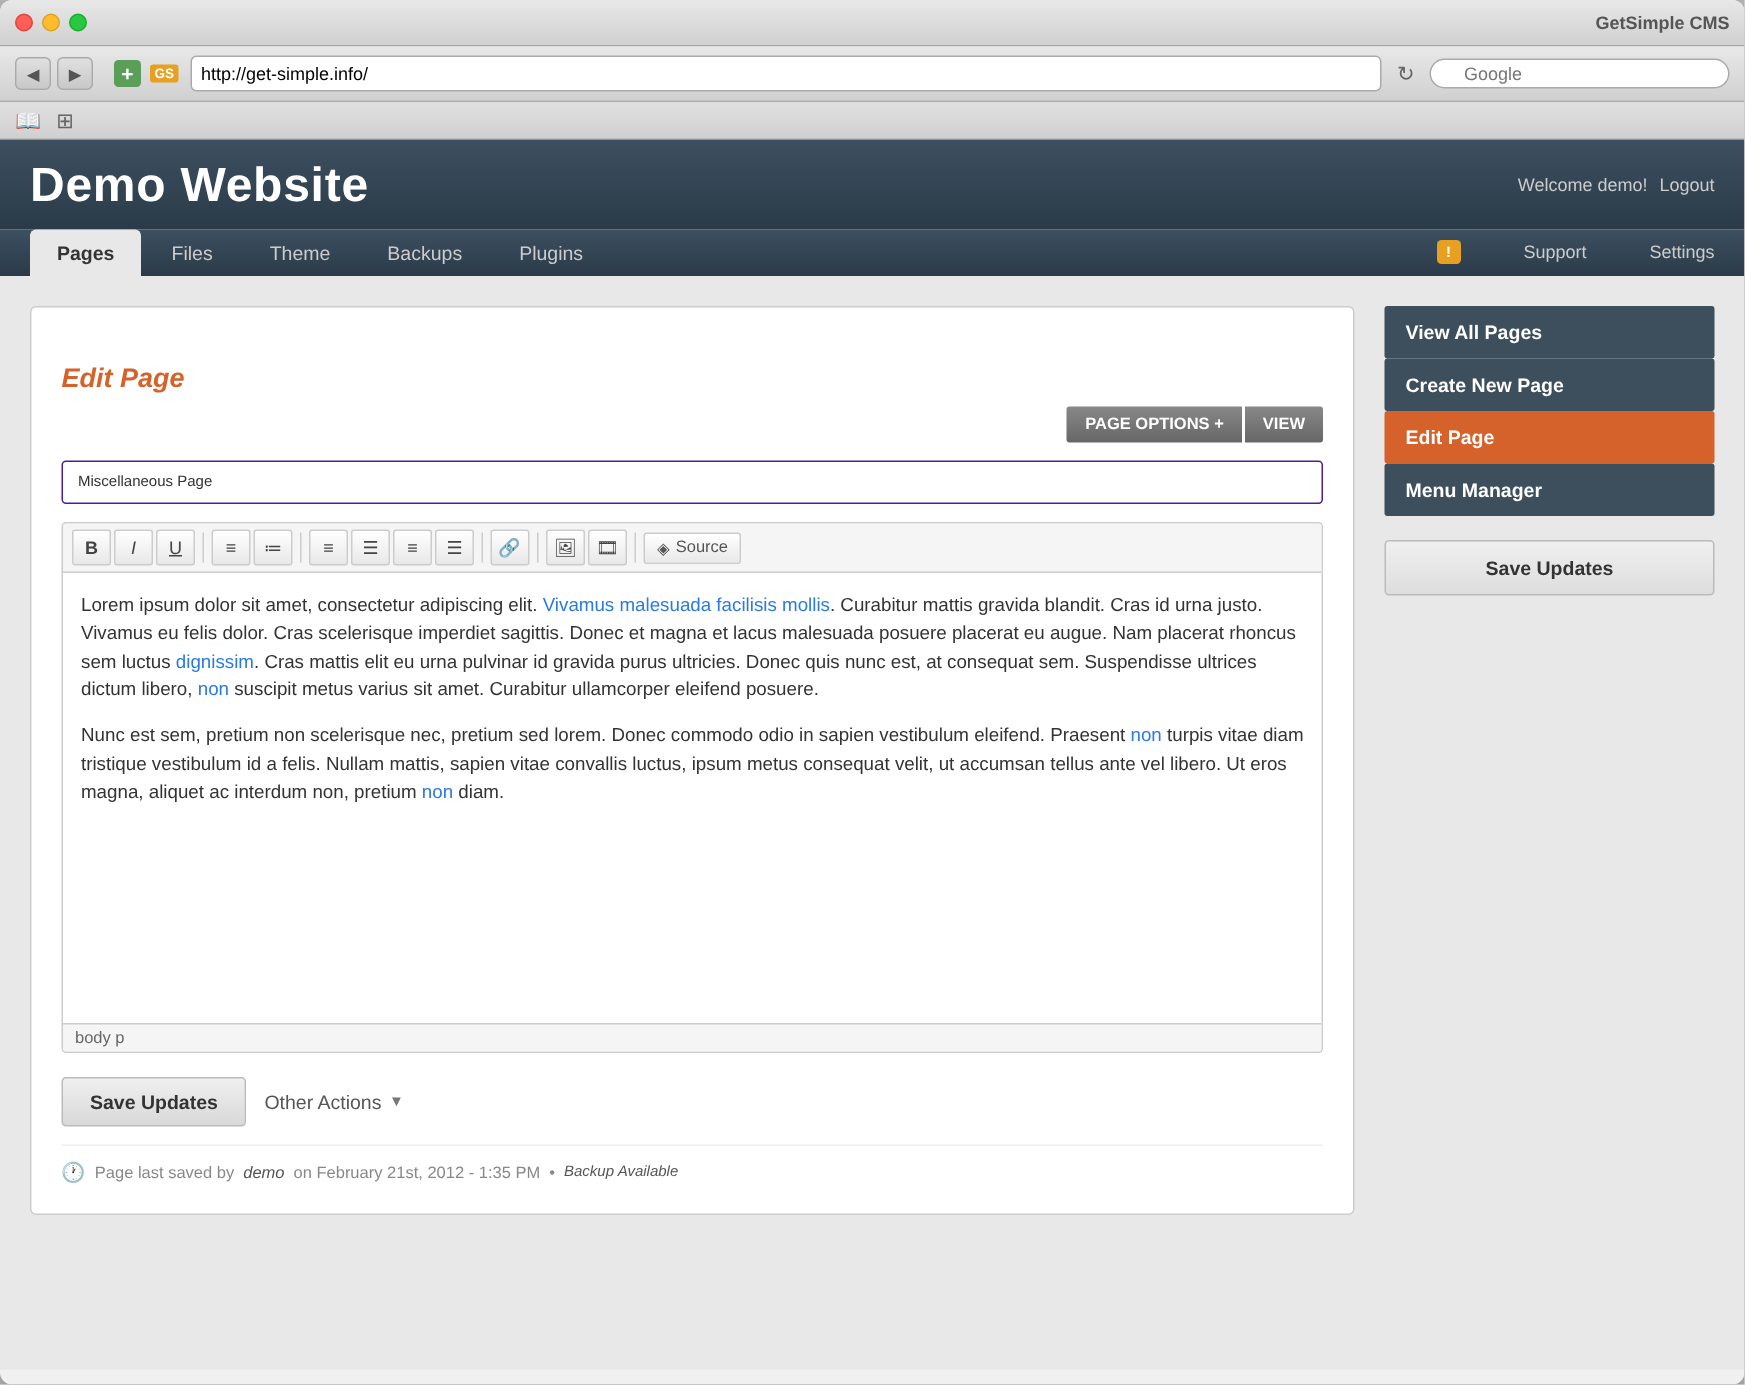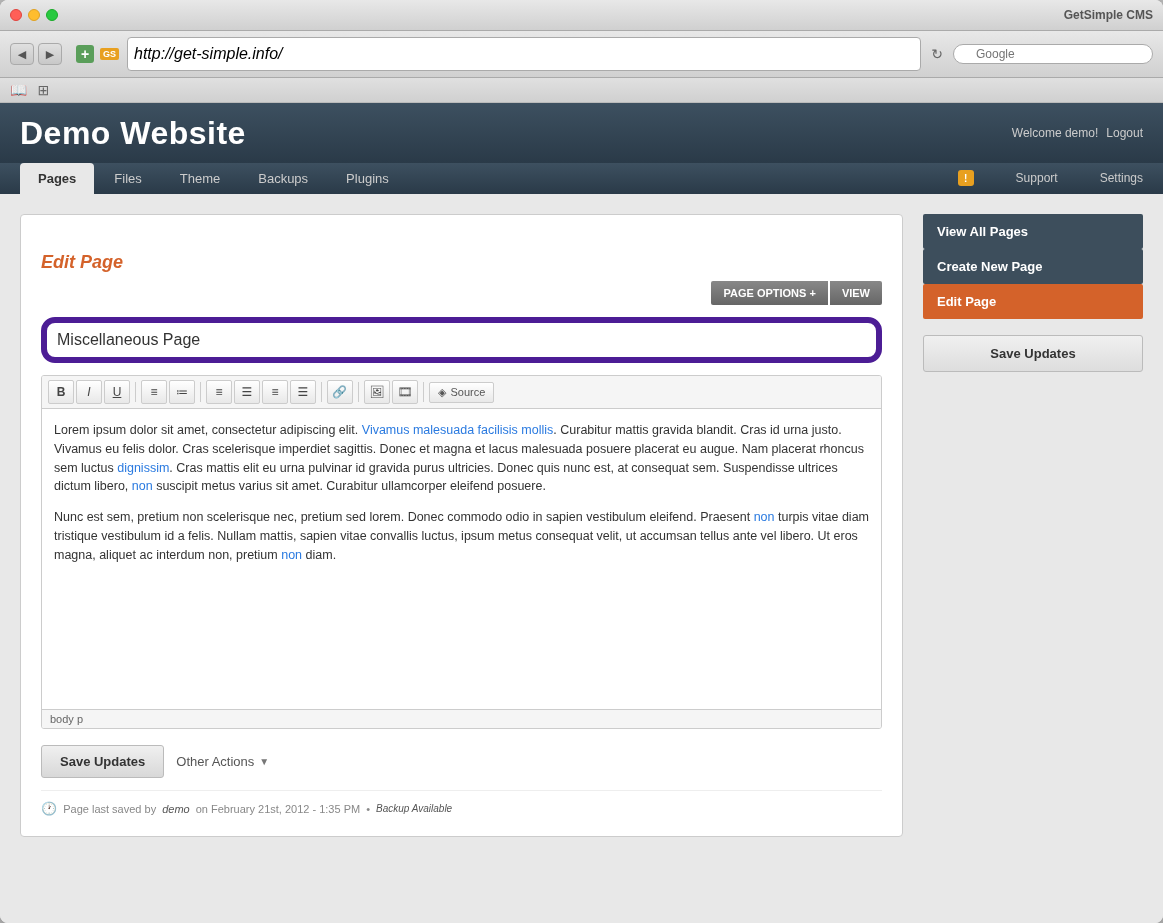--- a/index.html
+++ b/index.html
@@ -91,27 +91,26 @@
       color: white;
       font-size: 9px;
       font-weight: bold;
       padding: 1px 3px;
       border-radius: 2px;
       margin-right: 2px;
     }
 
     .url-bar {
       flex: 1;
-      height: 34px;
+      height: 24px;
       border: 1px solid #aaa;
       border-radius: 4px;
       padding: 0 6px;
-      font-size: 16px;
+      font-size: 12px;
       background: white;
-      font-style: italic;
     }
 
     .refresh-btn {
       font-size: 14px;
       color: #666;
       cursor: pointer;
       padding: 0 4px;
     }
 
     .search-bar {
@@ -291,23 +290,23 @@
       font-size: 11px;
       font-weight: bold;
       cursor: pointer;
       border-radius: 0 2px 2px 0;
       margin-left: 2px;
     }
 
     .page-title-input {
       width: 100%;
       padding: 8px 10px;
-      font-size: 16px;
-      border: 6px solid #4c1d95;
-      border-radius: 14px;
+      font-size: 10px;
+      border: 1px solid #4c1d95;
+      border-radius: 3px;
       margin-bottom: 12px;
       color: #333;
     }
 
     
     .editor-container {
       border: 1px solid #ccc;
       border-radius: 3px;
       overflow: hidden;
     }
@@ -620,19 +619,20 @@
           <a href="#" class="backup-link">Backup Available</a>
         </div>
 
       </div>
 
       <div class="sidebar">
         <div class="sidebar-menu">
           <div class="sidebar-item">View All Pages</div>
           <div class="sidebar-item">Create New Page</div>
           <div class="sidebar-item active">Edit Page</div>
+          <div class="sidebar-item">Menu Manager</div>
         </div>
         <button class="save-updates-sidebar">Save Updates</button>
       </div>
 
     </div>
   </div>
 </div>
 
 </body></html>

